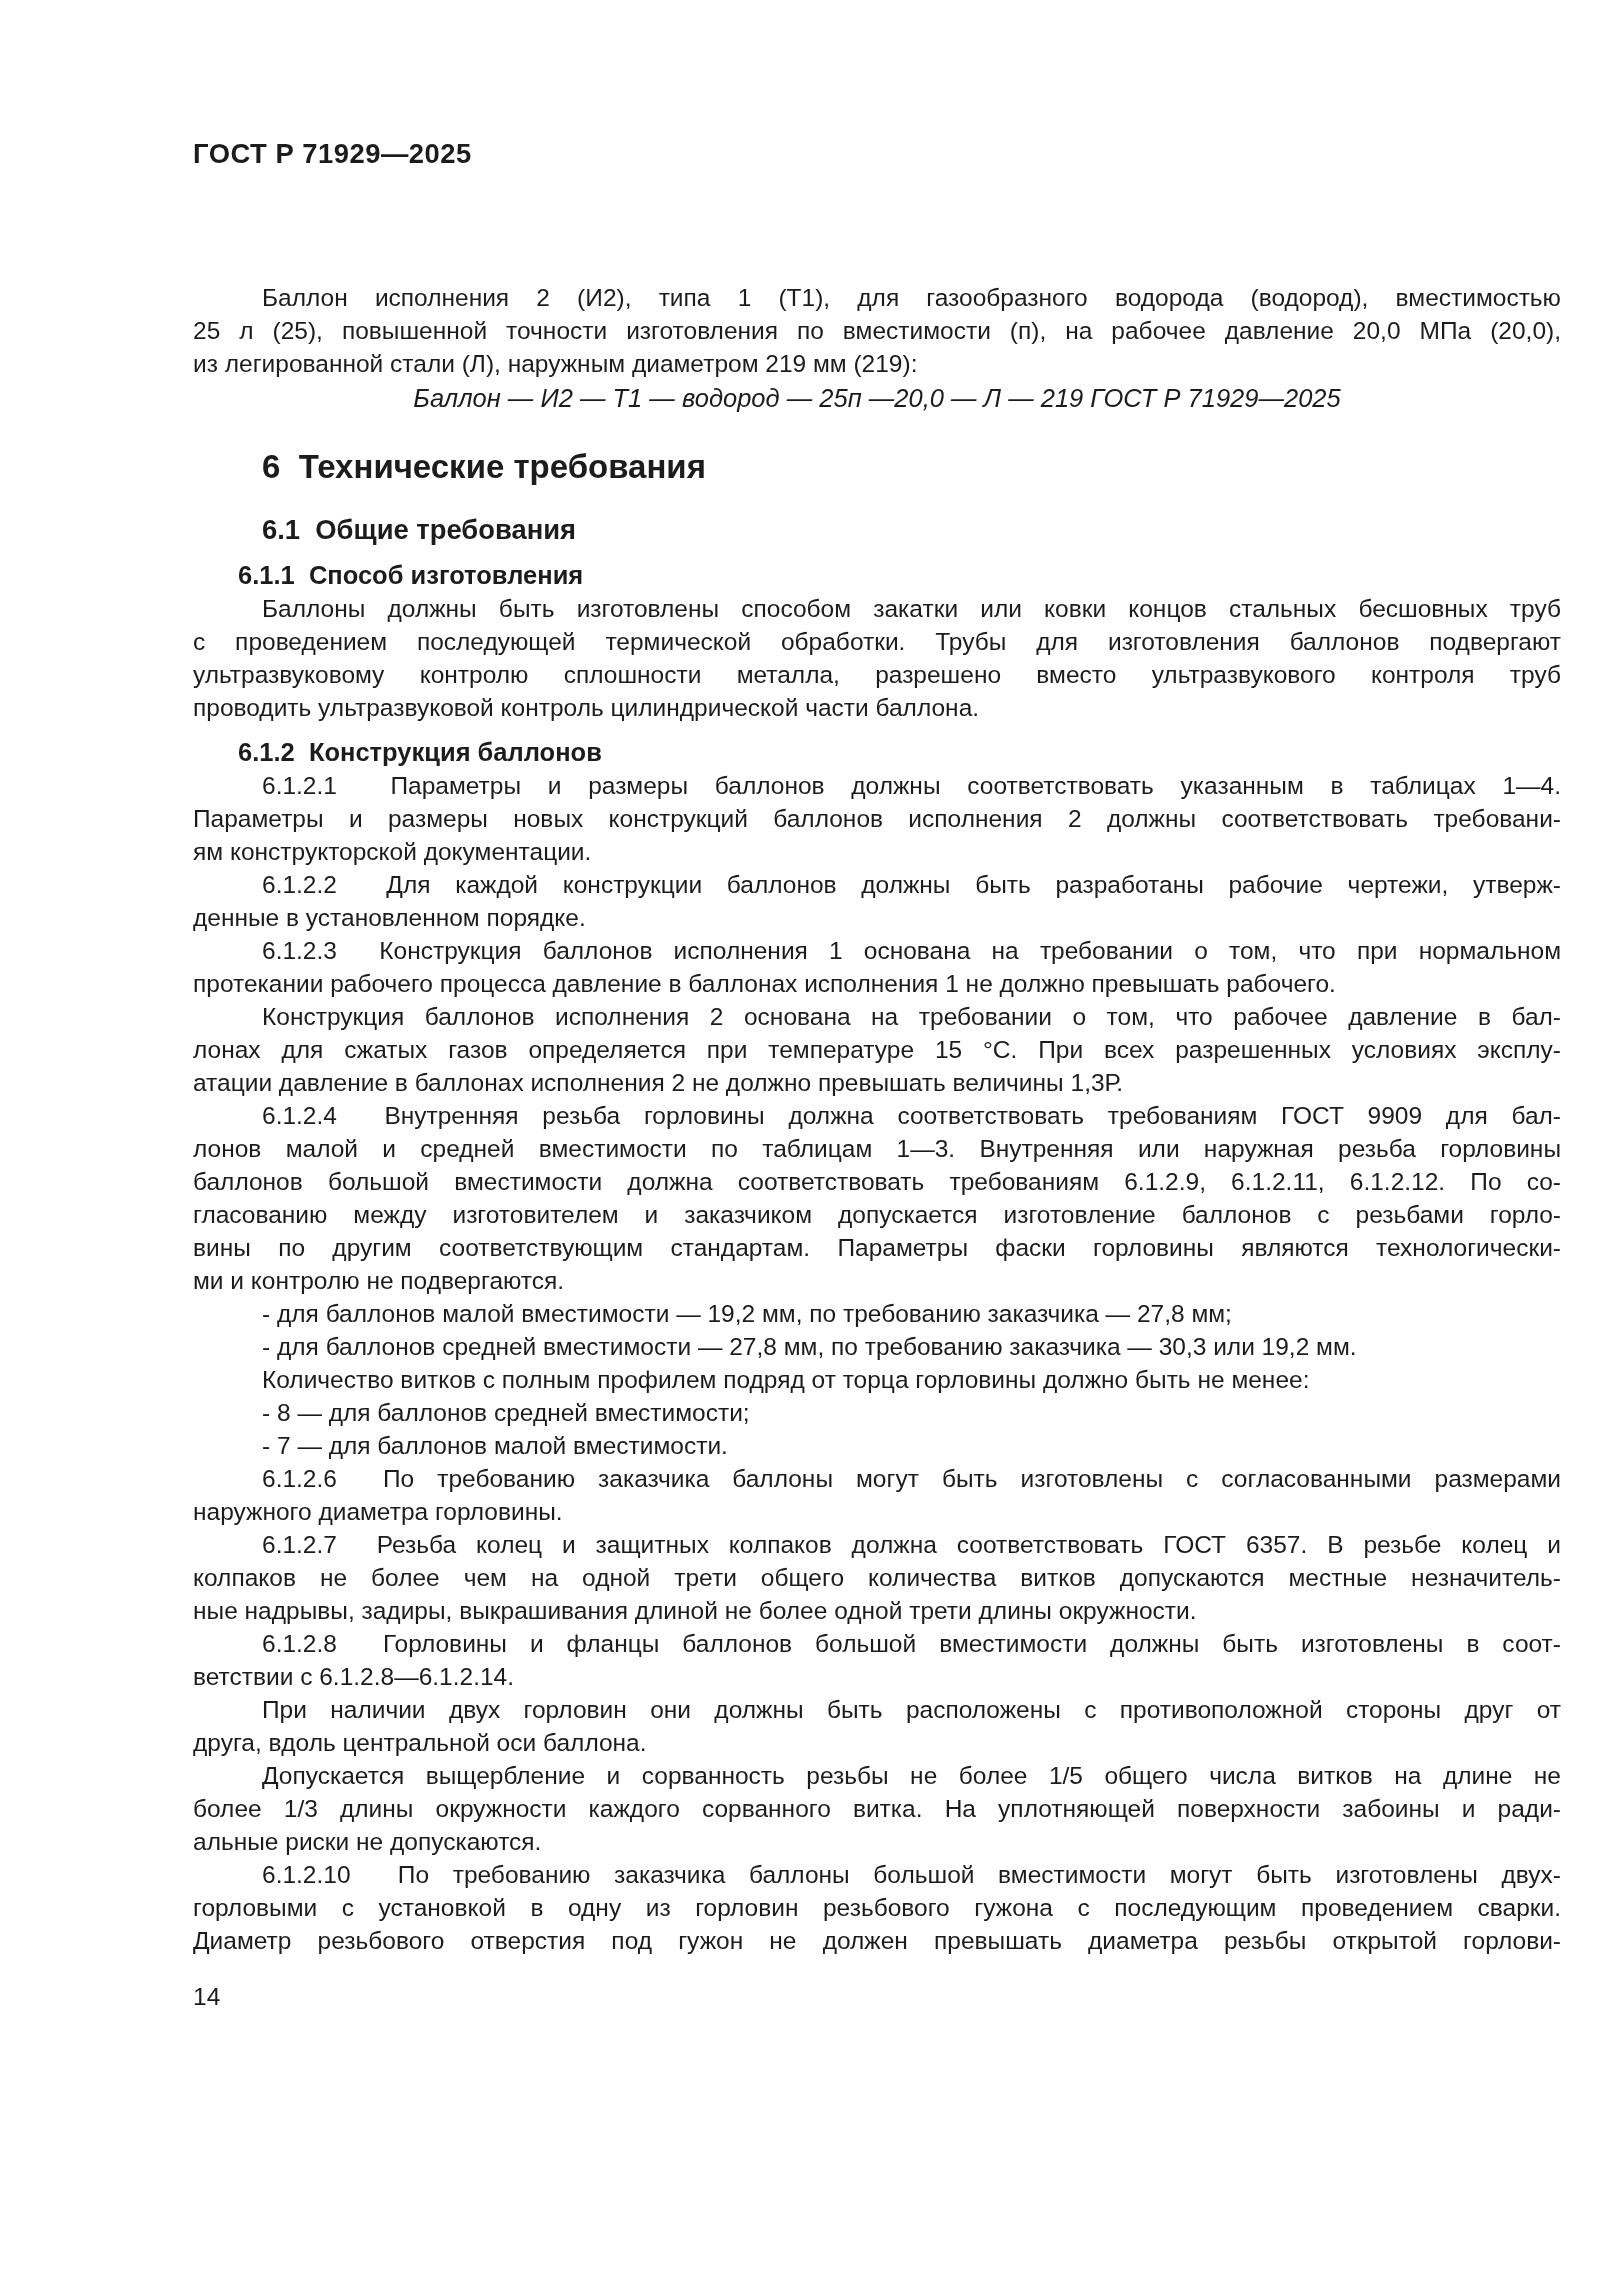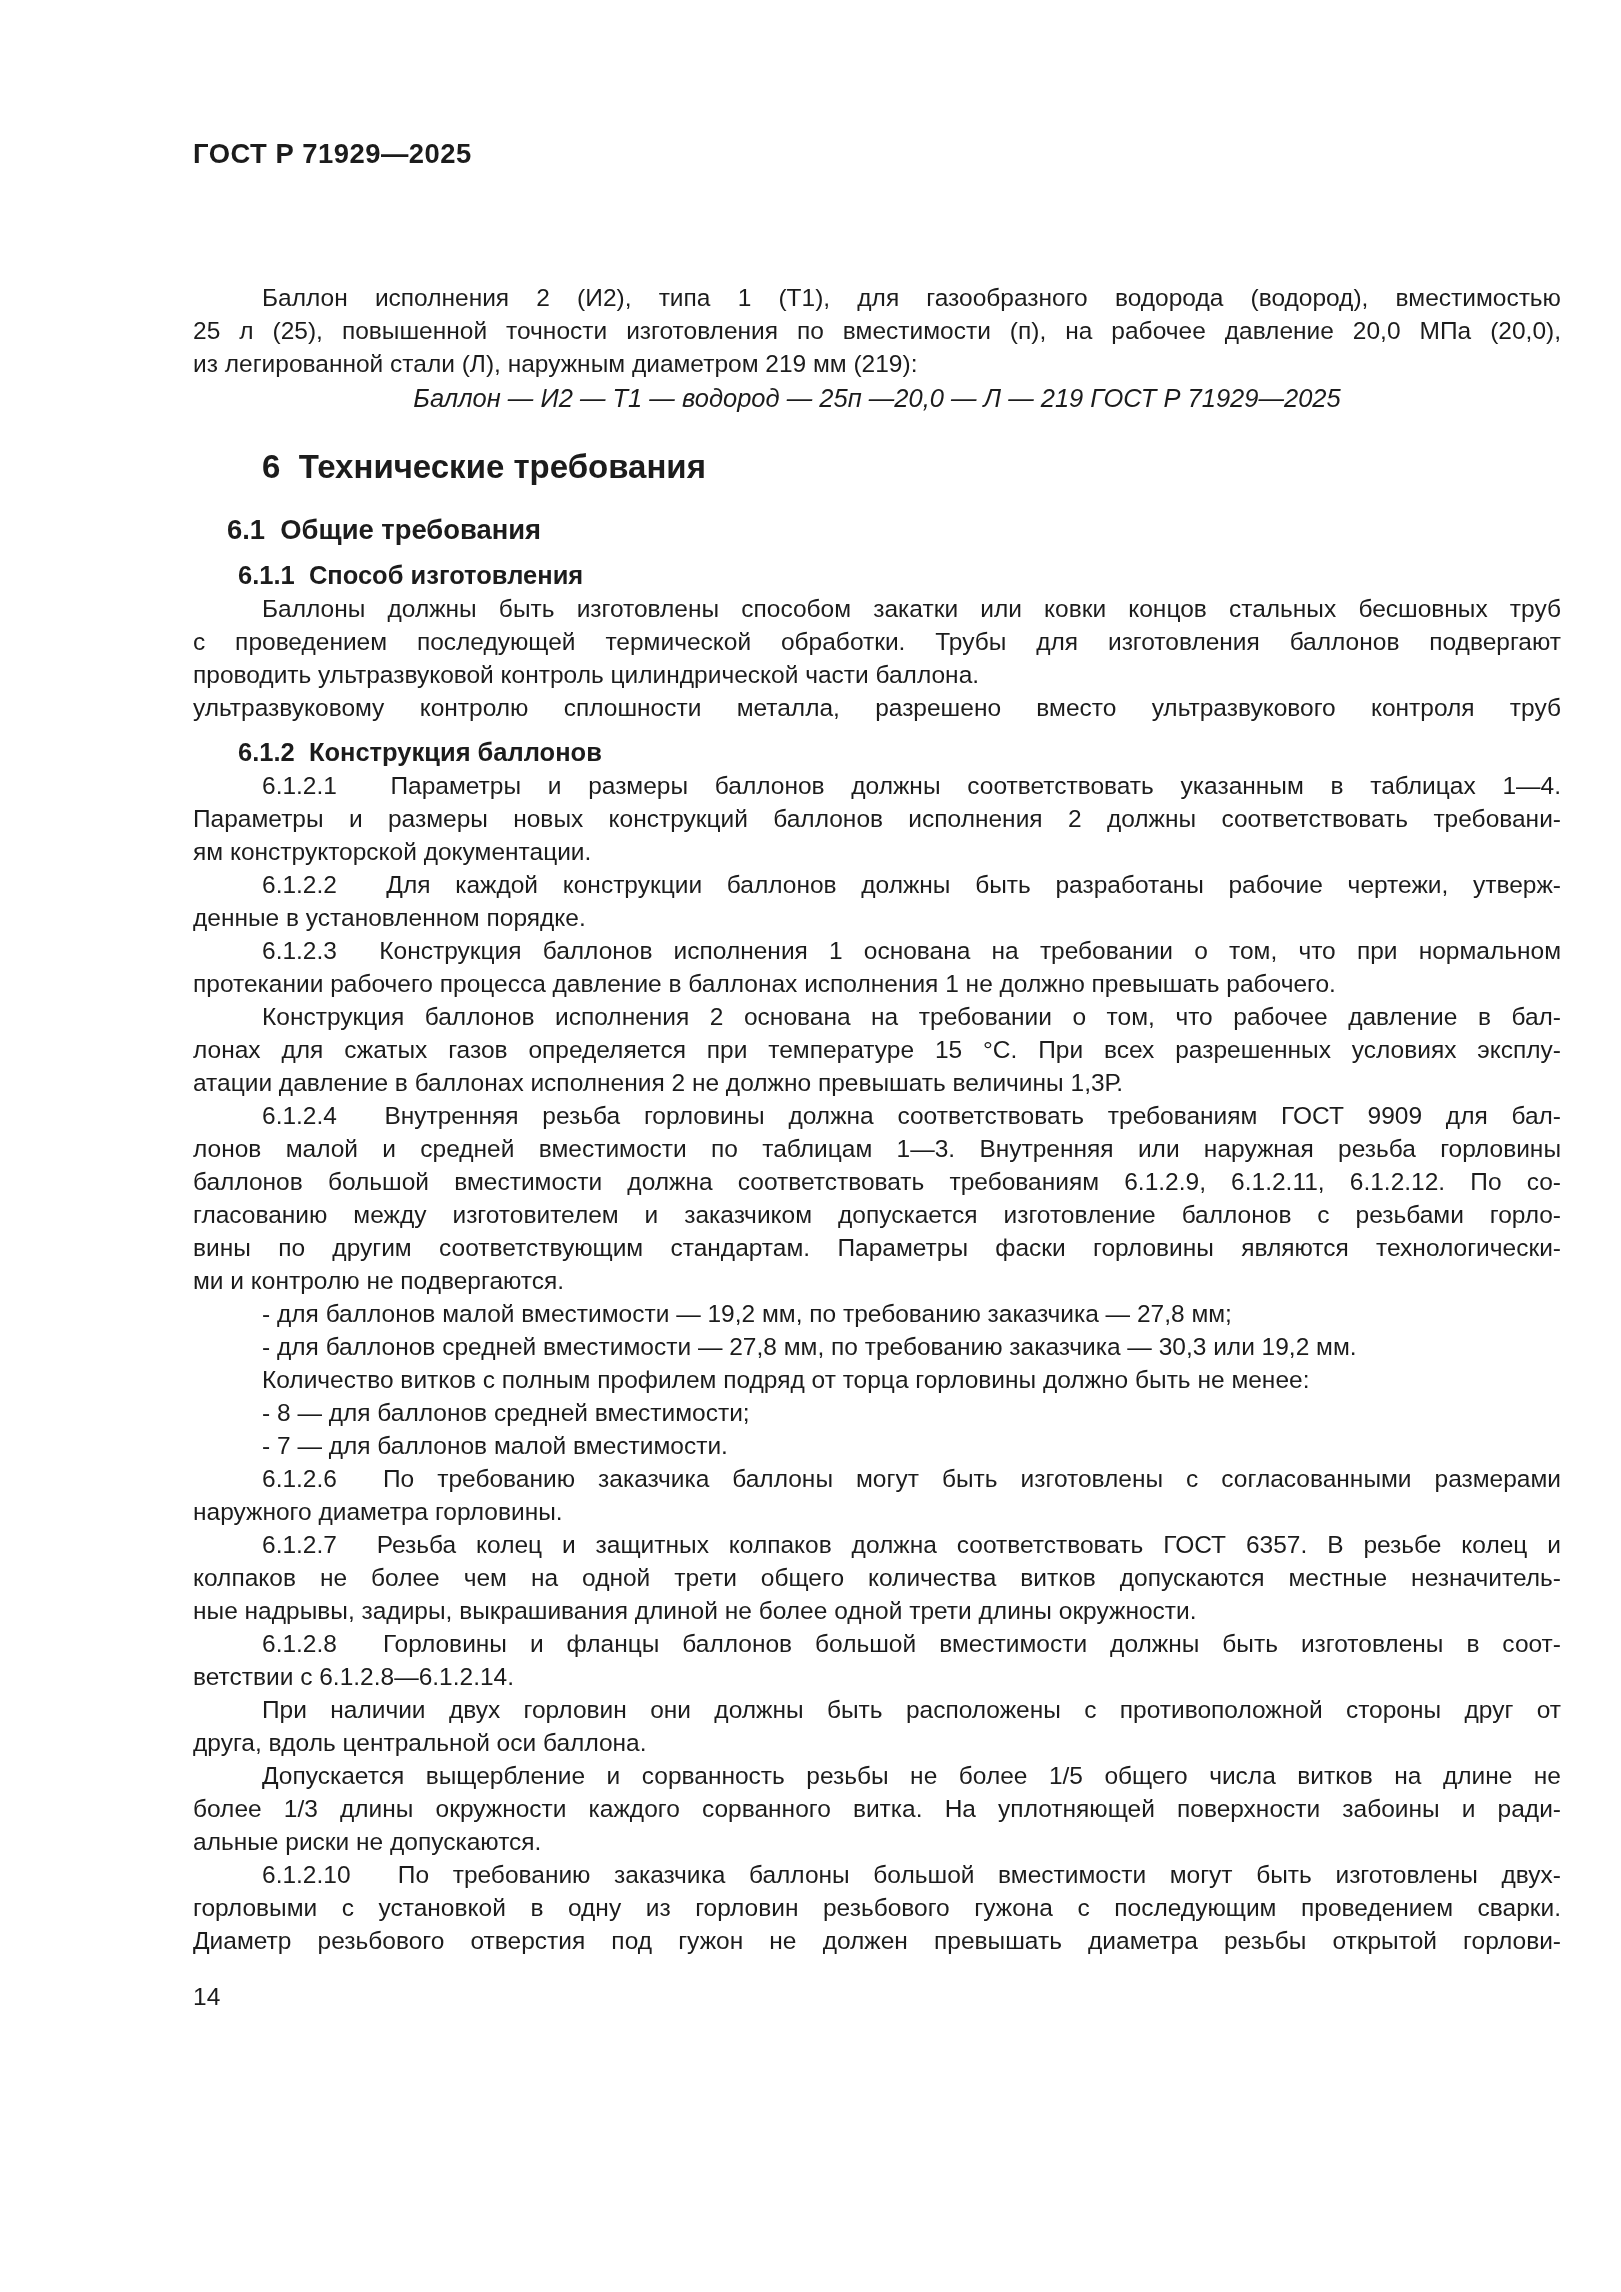--- a/index.html
+++ b/index.html
@@ -45,21 +45,21 @@
 
   .h1 {
     margin-top: 29px;
     margin-left: 69px;
     font-weight: bold;
     font-size: 33px;
     line-height: 45px;
   }
   .h2 {
     margin-top: 21.6px;
-    margin-left: 34px;
+    margin-left: 69px;
     font-weight: bold;
     font-size: 27.4px;
     line-height: 37px;
   }
   .h3 {
     margin-top: 11.8px;
     margin-left: 45px;
     font-weight: bold;
     font-size: 25.5px;
     line-height: 33px;
@@ -96,22 +96,22 @@
       </div>
       <div class="block h2">
         <div class="line ragged">6.1&nbsp;&nbsp;Общие требования</div>
       </div>
       <div class="block h3">
         <div class="line ragged">6.1.1&nbsp;&nbsp;Способ изготовления</div>
       </div>
       <div class="block p">
         <div class="line">Баллоны должны быть изготовлены способом закатки или ковки концов стальных бесшовных труб</div>
         <div class="line">с проведением последующей термической обработки. Трубы для изготовления баллонов подвергают</div>
+        <div class="line">ультразвуковому контролю сплошности металла, разрешено вместо ультразвукового контроля труб</div>
         <div class="line ragged">проводить ультразвуковой контроль цилиндрической части баллона.</div>
-        <div class="line">ультразвуковому контролю сплошности металла, разрешено вместо ультразвукового контроля труб</div>
       </div>
       <div class="block h3">
         <div class="line ragged">6.1.2&nbsp;&nbsp;Конструкция баллонов</div>
       </div>
       <div class="block p">
         <div class="line">6.1.2.1&nbsp; Параметры и размеры баллонов должны соответствовать указанным в таблицах 1—4.</div>
         <div class="line">Параметры и размеры новых конструкций баллонов исполнения 2 должны соответствовать требовани-</div>
         <div class="line ragged">ям конструкторской документации.</div>
       </div>
       <div class="block p">

